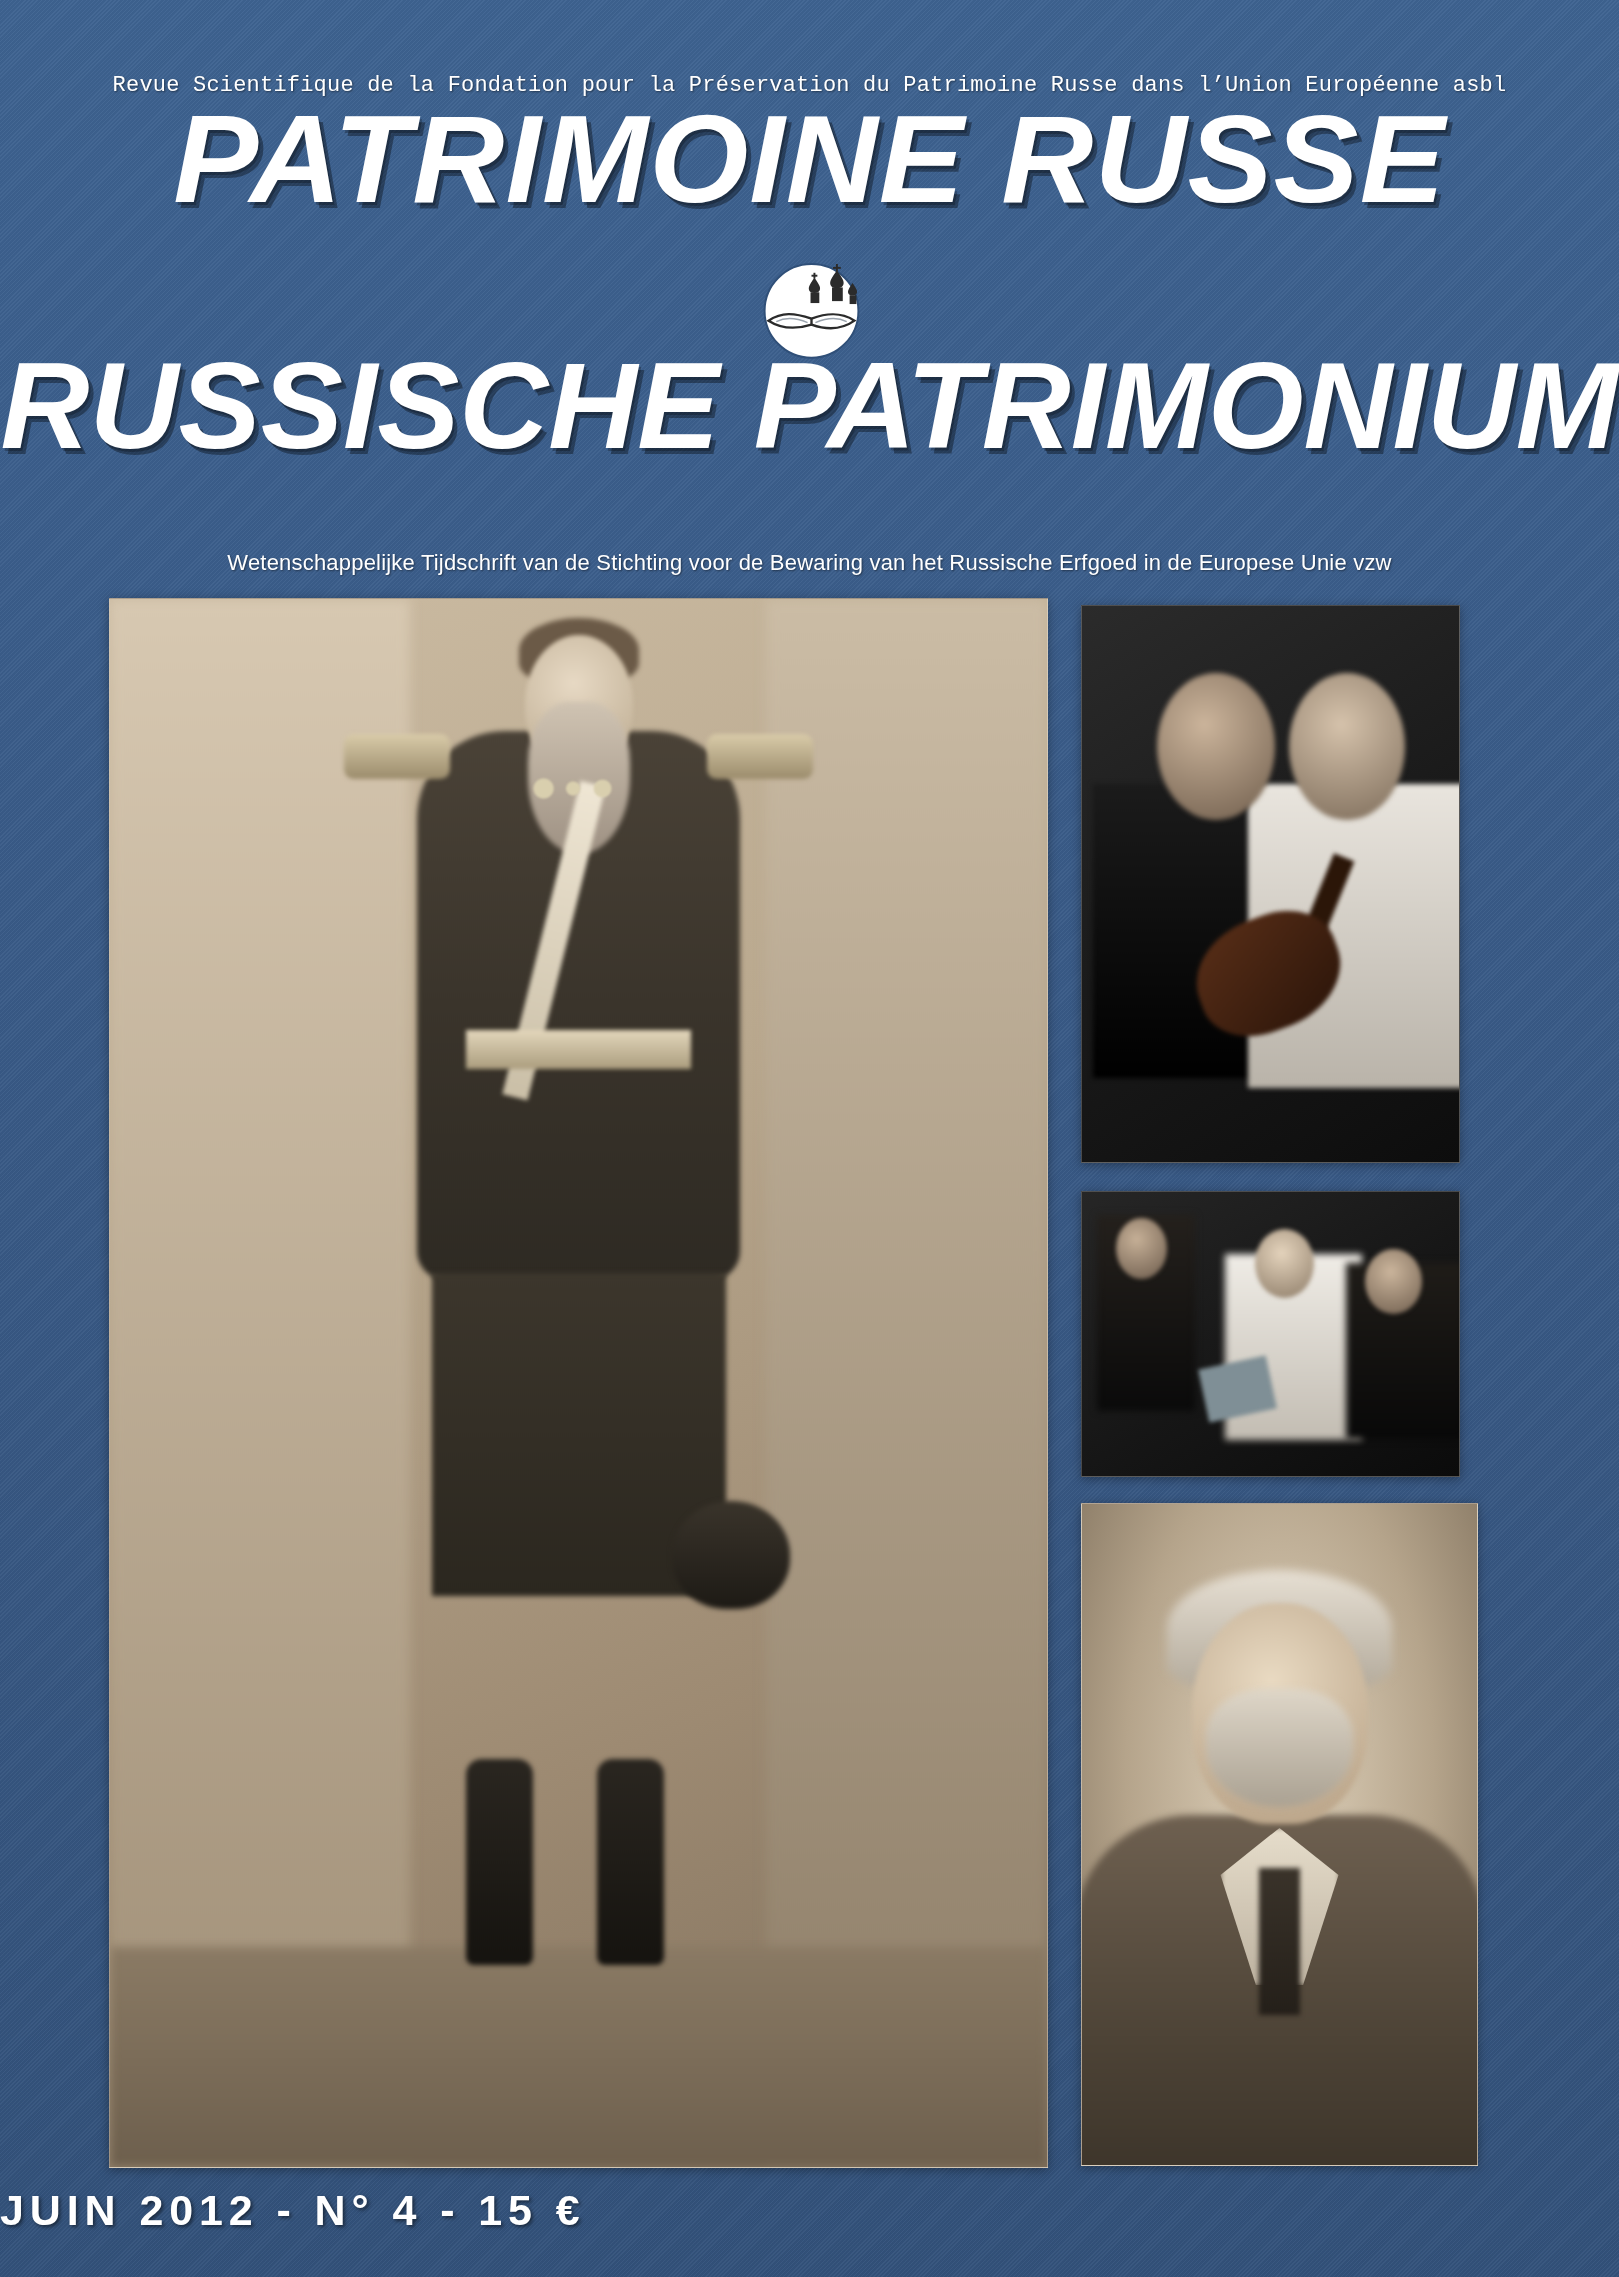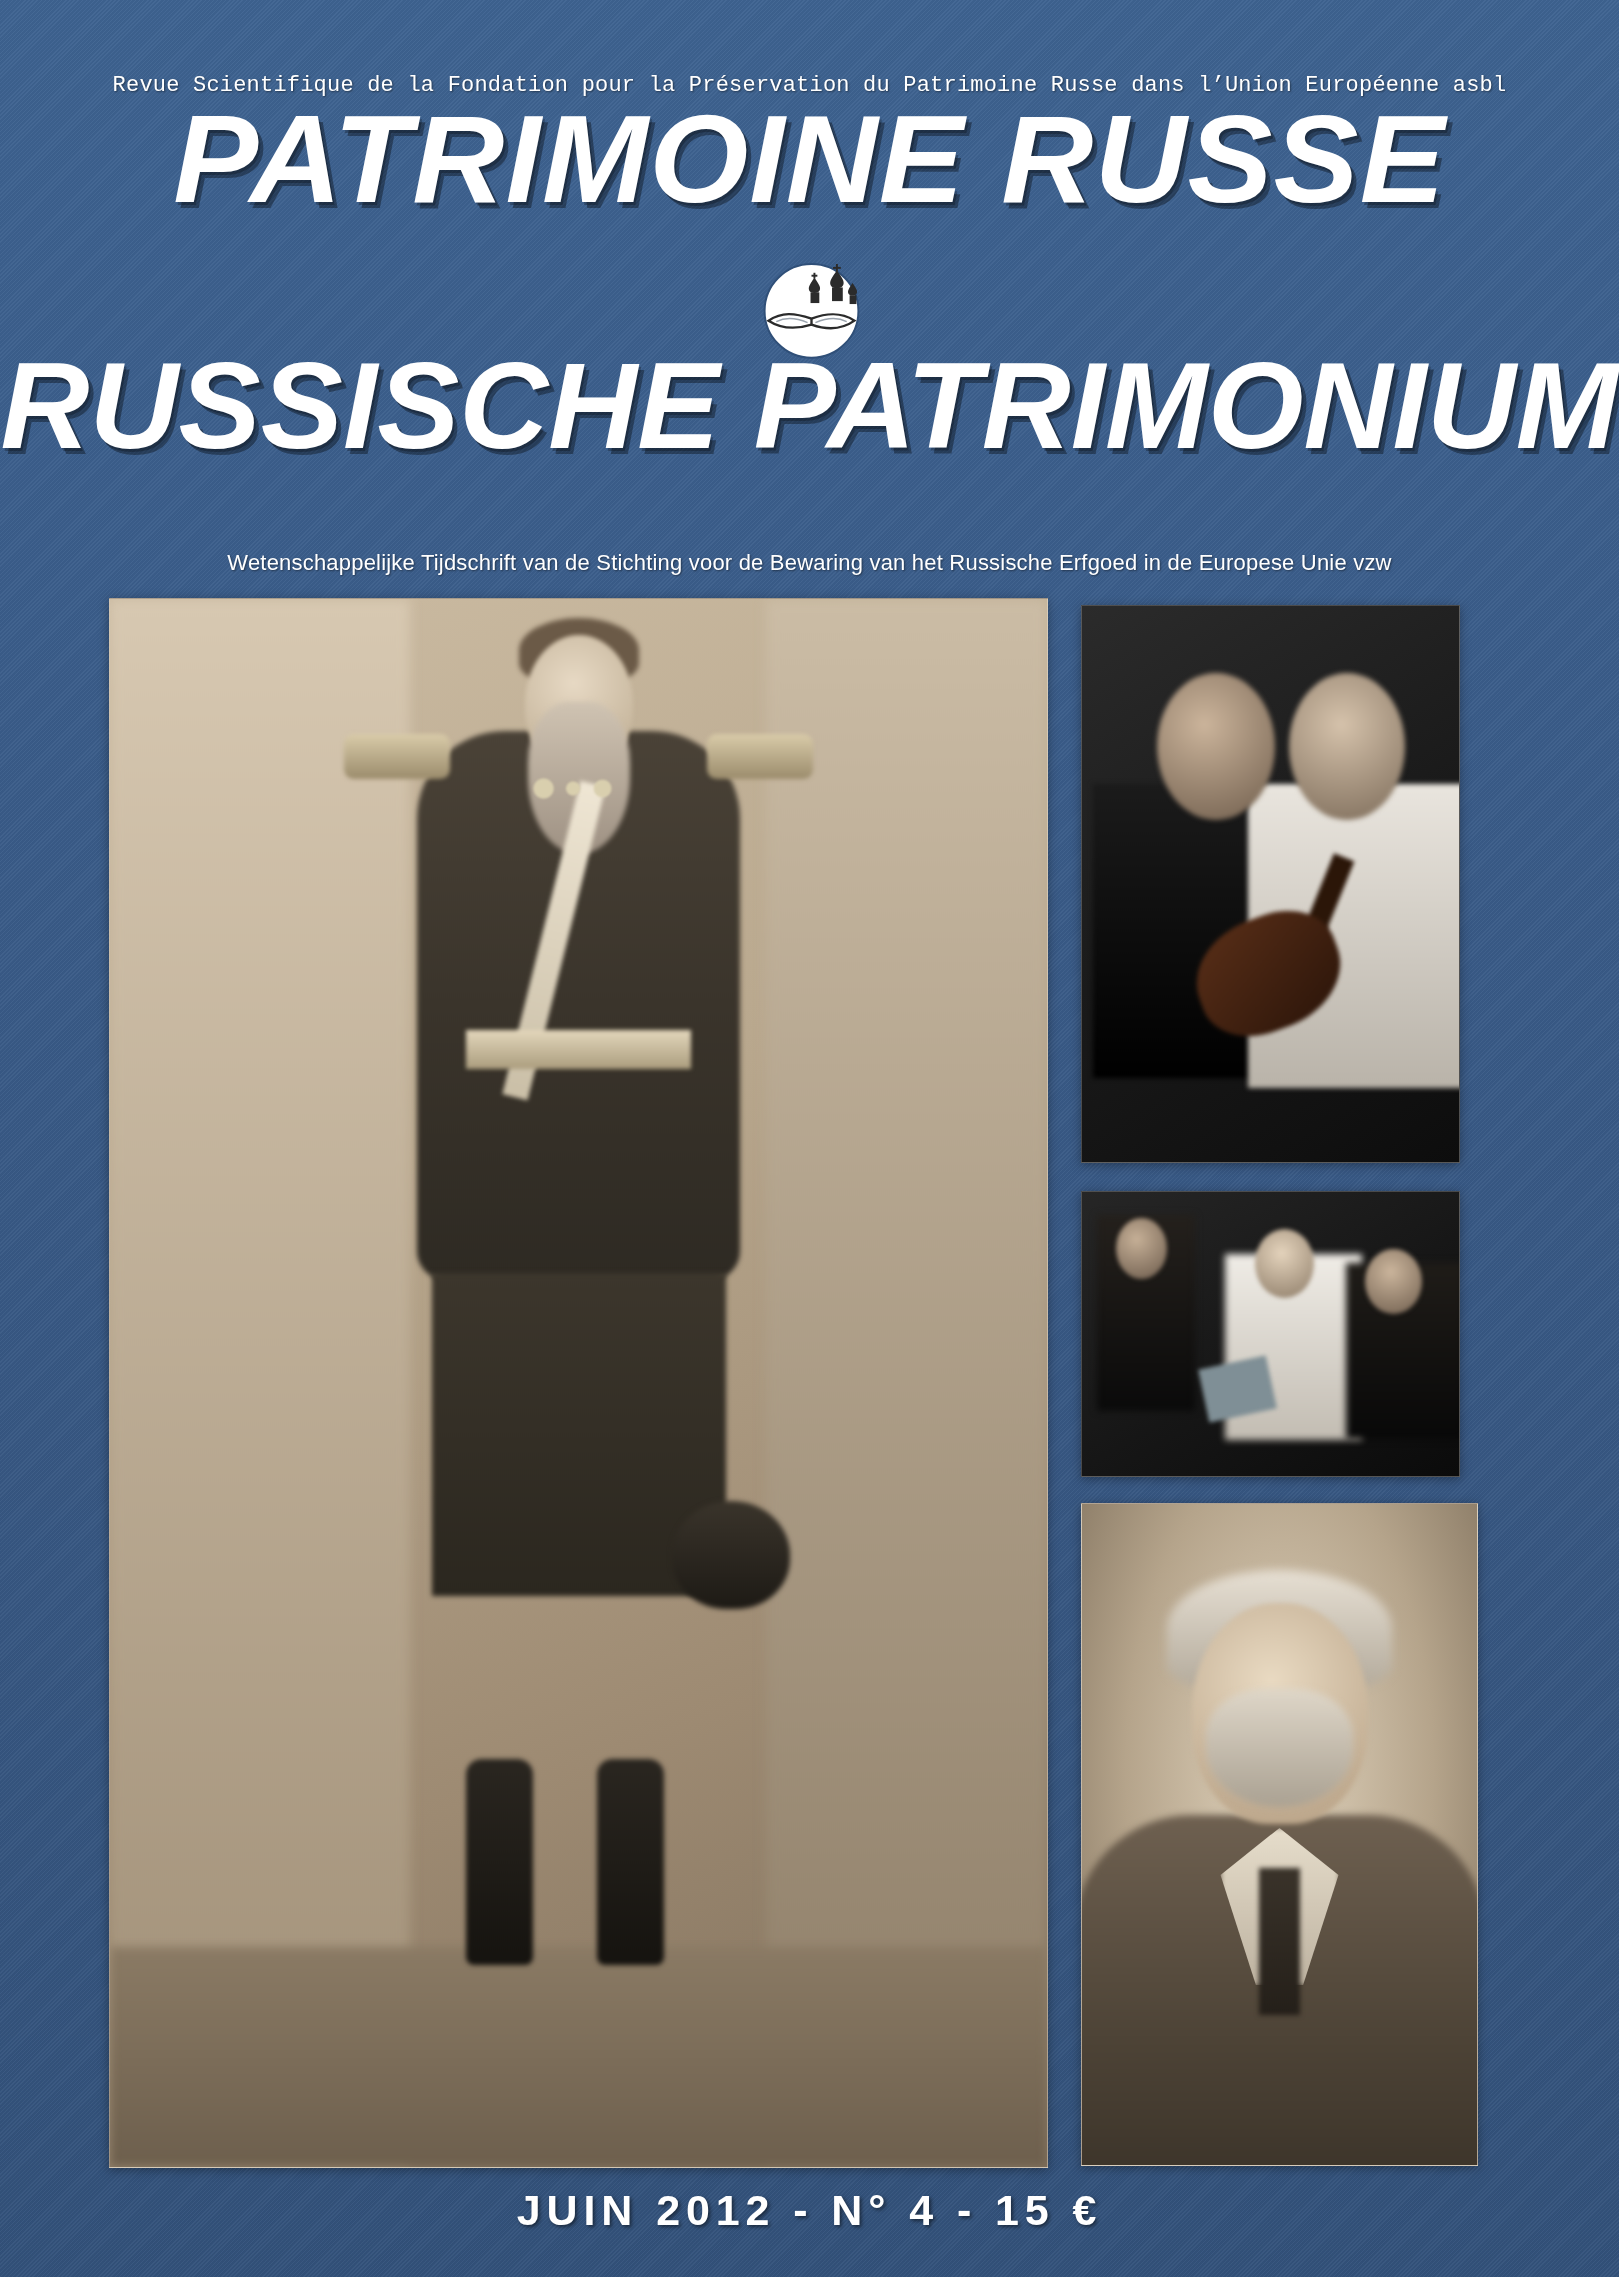--- a/index.html
+++ b/index.html
@@ -211,21 +211,20 @@
     background: linear-gradient(180deg,#e6ddcb,#bdb2a0); clip-path: polygon(50% 0, 100% 30%, 70% 100%, 30% 100%, 0 30%); filter: blur(2.9px); }
   .cp-tie { position:absolute; left:50%; top:55%; width:41px; height:147px; margin-left:-20.6px;
     background: linear-gradient(180deg,#3a332a,#241f19); filter: blur(2.9px); }
 
   
   .footer {
     position: absolute;
     left: 0;
     top: 2186px;
     width: 1619px;
-    text-align: center;
     color: #ffffff;
     font-size: 43px;
     font-weight: bold;
     letter-spacing: 5.9px;
     text-shadow: 2px 2px 3.9px rgba(0,0,0,0.5);
   }
 </style>
 </head>
 <body>
 

